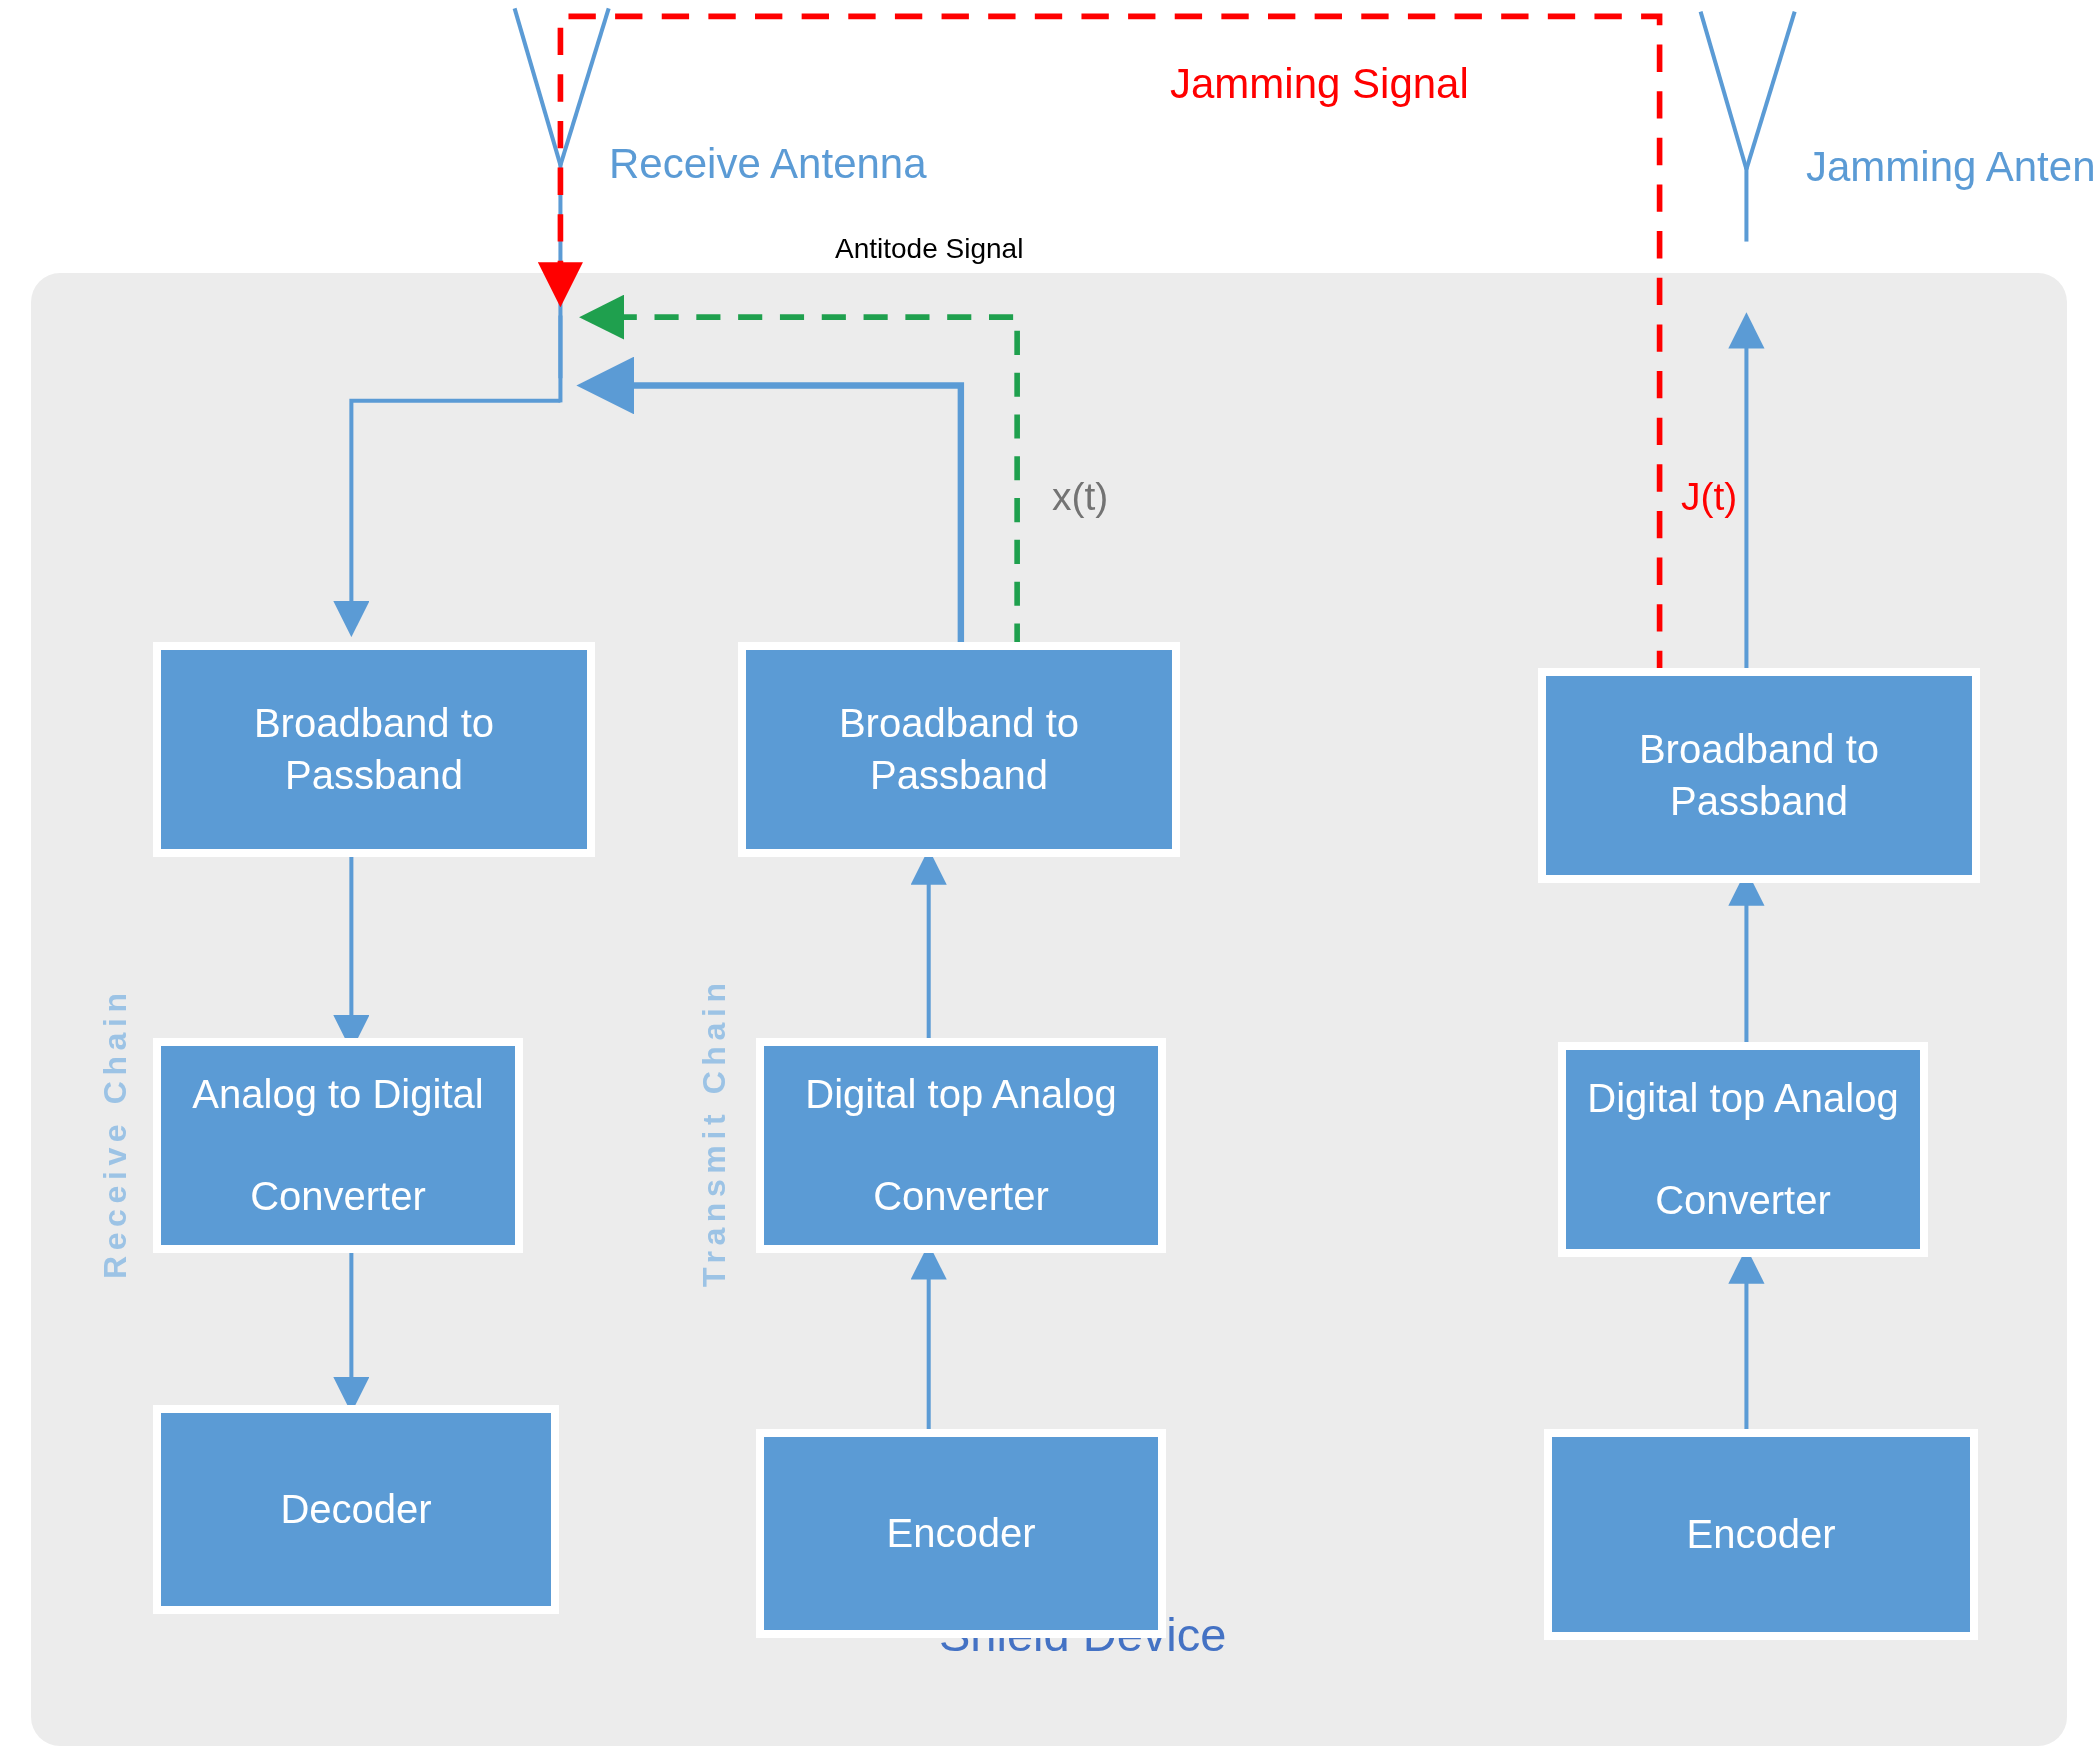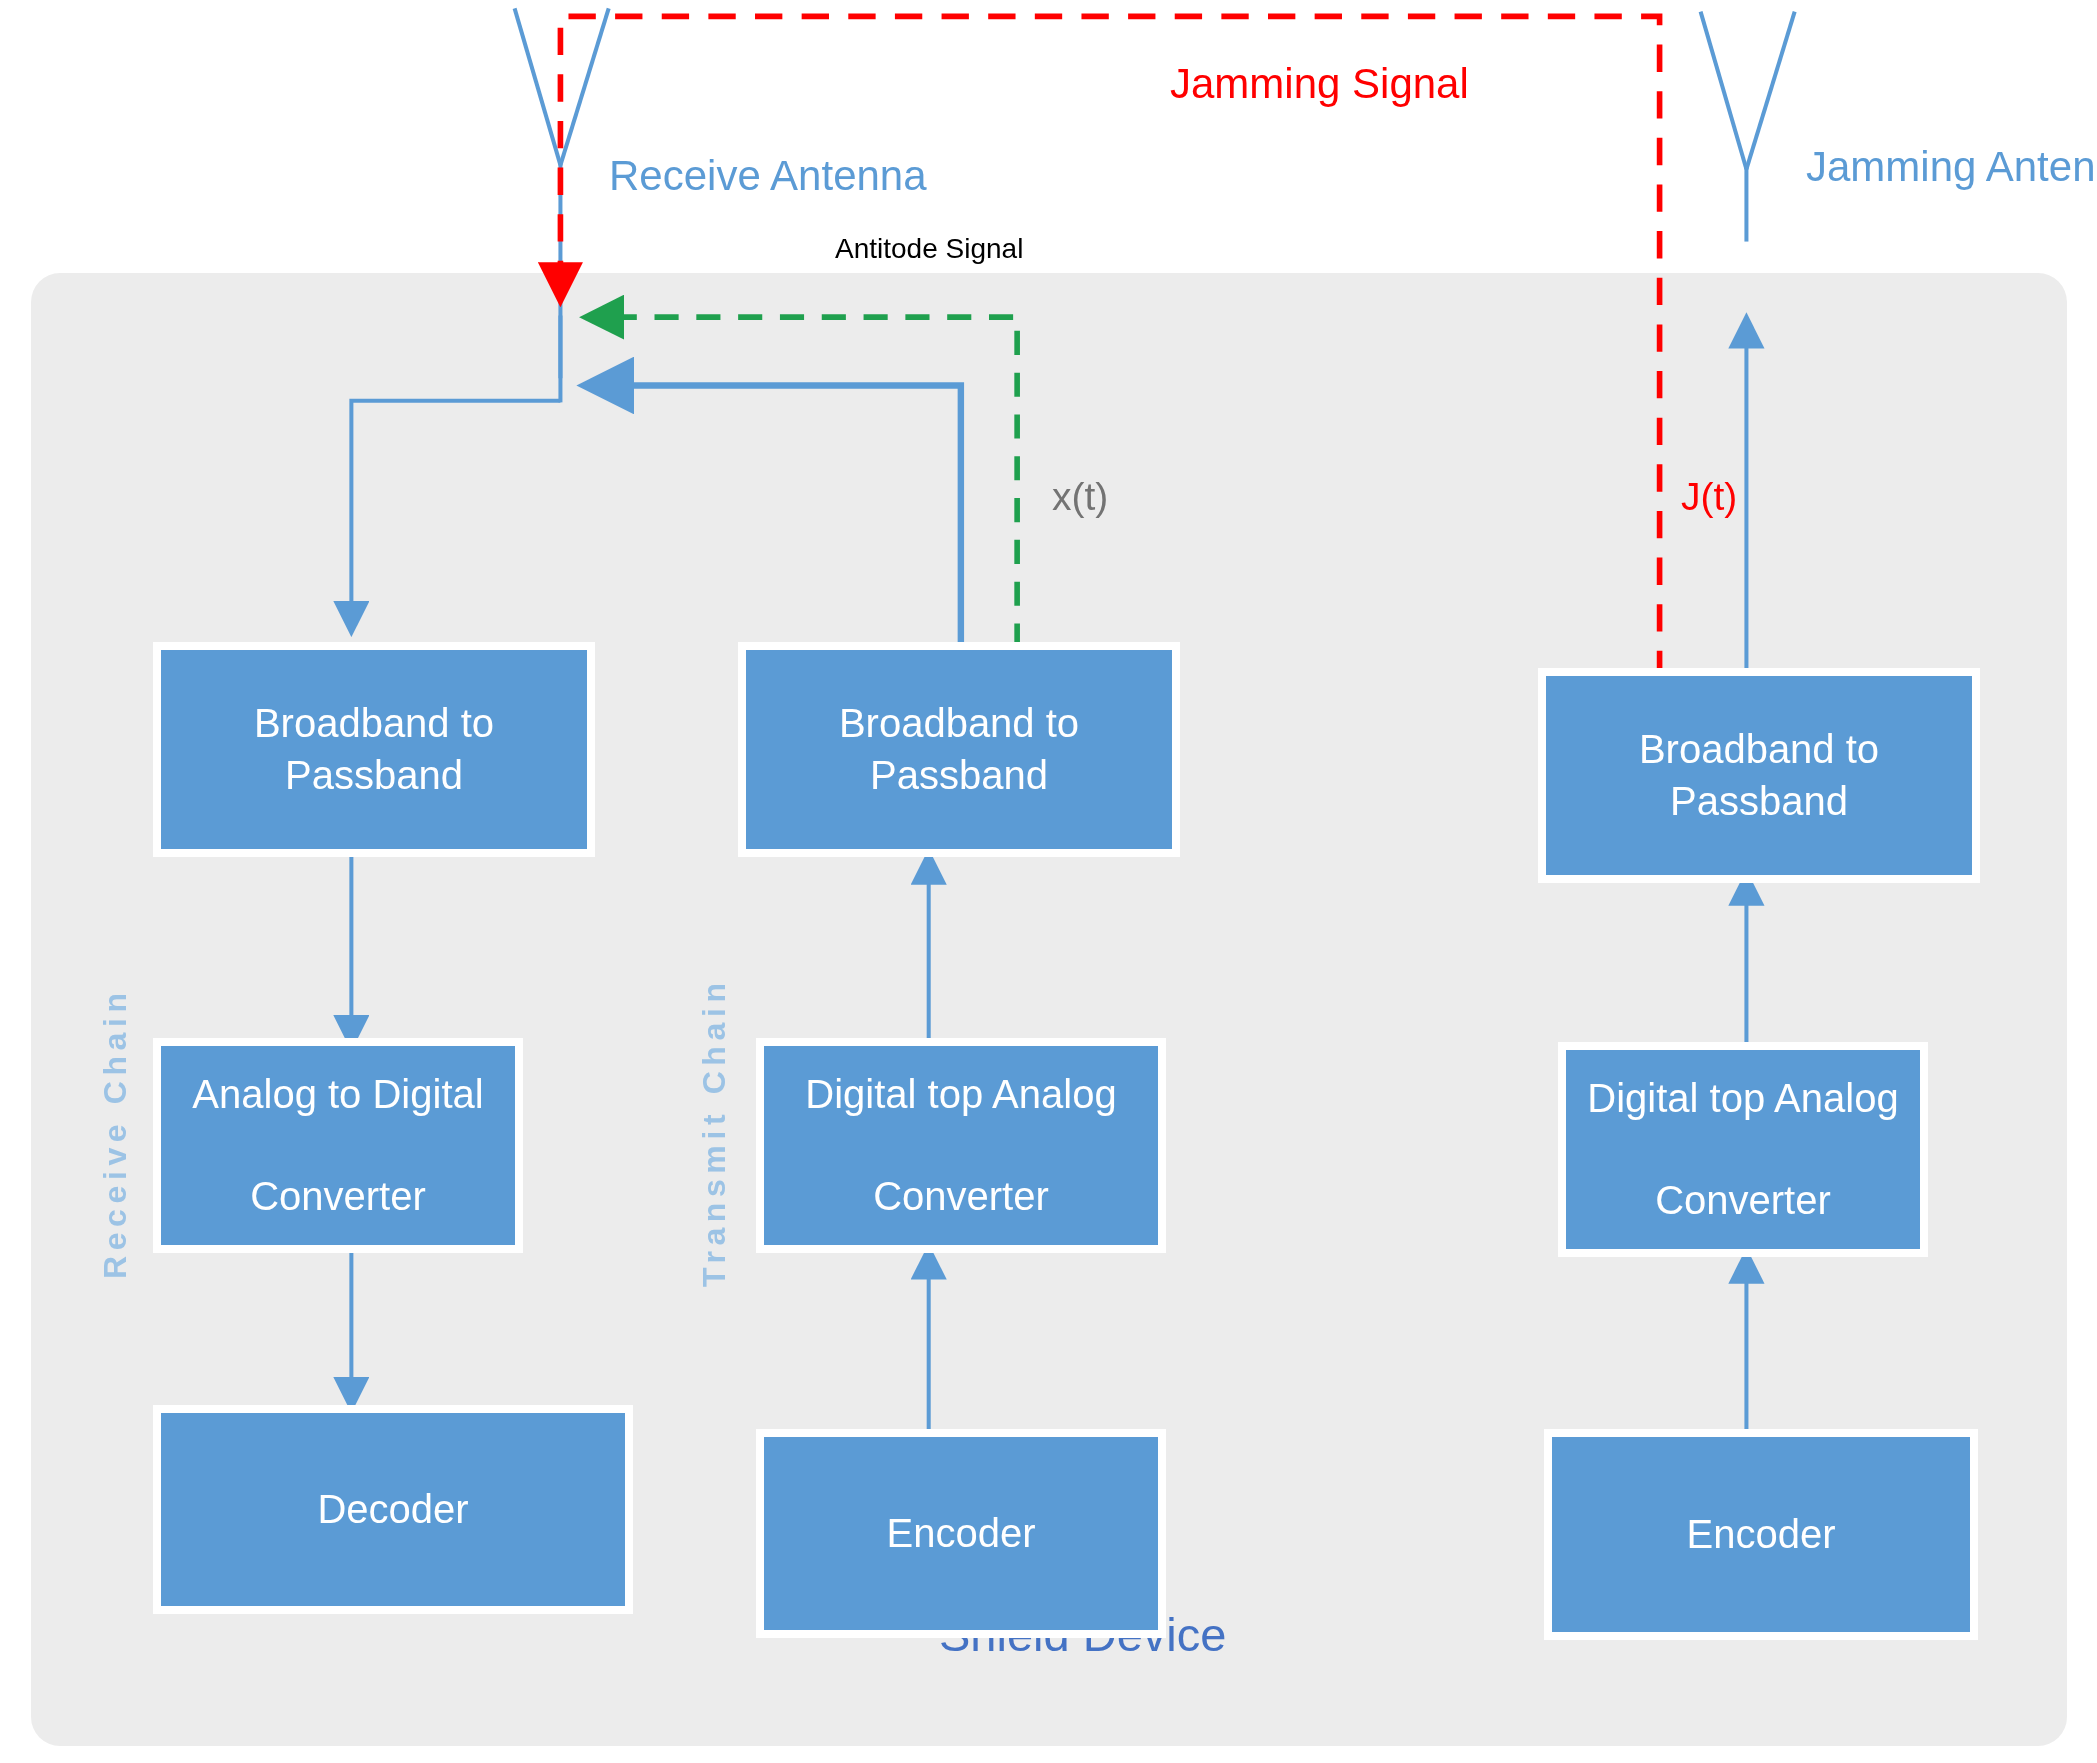--- a/index.html
+++ b/index.html
@@ -82,21 +82,21 @@
     <line x1="437" y1="1056" x2="437" y2="1300" stroke="#5B9BD5" stroke-width="5" marker-end="url(#arrBlue)"></line>
     <line x1="437" y1="1548" x2="437" y2="1750" stroke="#5B9BD5" stroke-width="5" marker-end="url(#arrBlue)"></line>
 
     <line x1="1155" y1="1300" x2="1155" y2="1062" stroke="#5B9BD5" stroke-width="5" marker-end="url(#arrBlue)"></line>
     <line x1="1155" y1="1780" x2="1155" y2="1553" stroke="#5B9BD5" stroke-width="5" marker-end="url(#arrBlue)"></line>
 
     <line x1="2172" y1="1305" x2="2172" y2="1088" stroke="#5B9BD5" stroke-width="5" marker-end="url(#arrBlue)"></line>
     <line x1="2172" y1="1787" x2="2172" y2="1558" stroke="#5B9BD5" stroke-width="5" marker-end="url(#arrBlue)"></line>
   </svg>
 
-  <div class="lbl lbl-blue" style="left:609px;top:152px;">Receive Antenna</div>
+  <div class="lbl lbl-blue" style="left:609px;top:140px;">Receive Antenna</div>
 
   <div class="lbl lbl-blue" style="left:1806px;top:143px;">Jamming Antenna</div>
 
   <div class="lbl lbl-red" style="left:1170px;top:60px;">Jamming Signal</div>
 
   <div class="lbl lbl-green" style="left:818px;top:233px;">Antitode Signal</div>
 
   <div class="lbl lbl-sig-green" style="left:1052px;top:475px;">x(t)</div>
 
   <div class="lbl lbl-sig-red" style="left:1681px;top:475px;text-align:right;">J(t)</div>
@@ -110,21 +110,21 @@
     <span>Broadband to Passband</span>
   </div>
 
   <div class="node" style="left:161px;top:1046px;width:354px;height:199px;">
     <span>
       <span>Analog to Digital</span><br>
       <span>Converter</span>
     </span>
   </div>
 
-  <div class="node" style="left:161px;top:1413px;width:464px;height:193px;">
+  <div class="node" style="left:161px;top:1413px;width:390px;height:193px;">
     <span>Decoder</span>
   </div>
 
   <div class="node" style="left:746px;top:650px;width:426px;height:199px;">
     <span>Broadband to Passband</span>
   </div>
 
   <div class="node" style="left:764px;top:1046px;width:394px;height:199px;">
     <span>
       <span>Digital top Analog</span><br>

